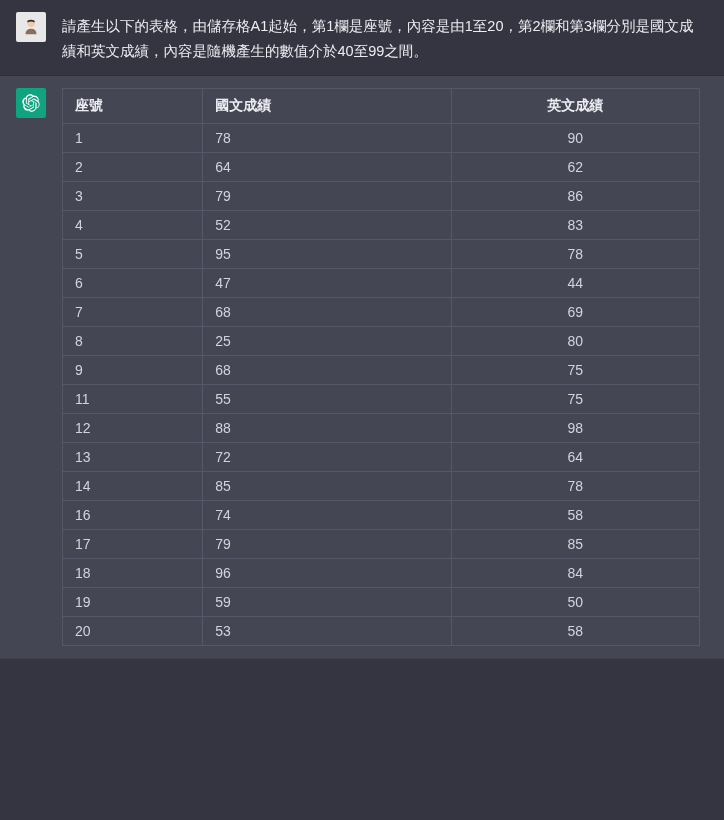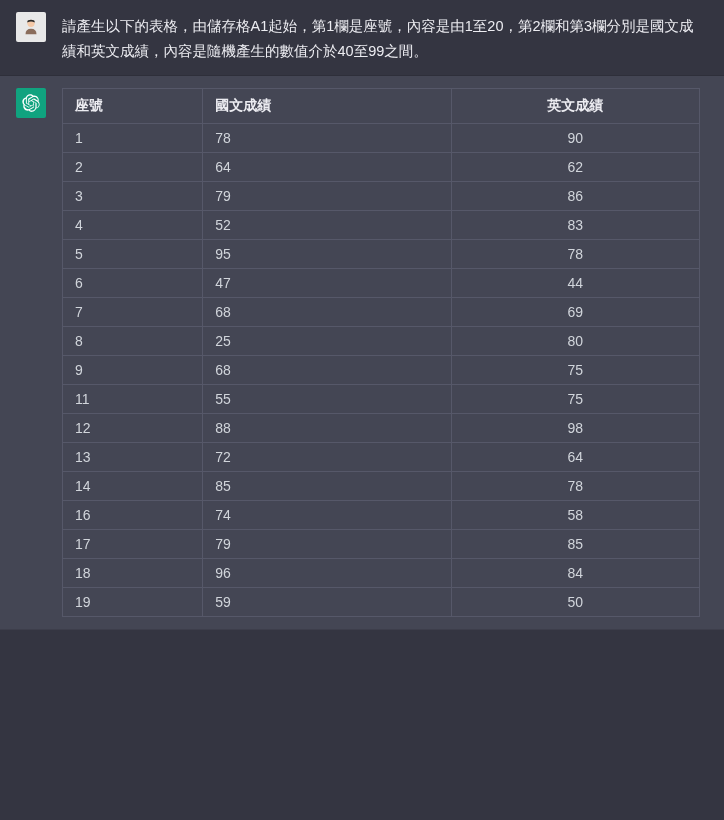--- a/index.html
+++ b/index.html
@@ -197,16 +197,21 @@
           <tr>
             <td>18</td>
             <td>96</td>
             <td>84</td>
           </tr>
           <tr>
             <td>19</td>
             <td>59</td>
             <td>50</td>
           </tr>
+          <tr>
+            <td>20</td>
+            <td>53</td>
+            <td>58</td>
+          </tr>
         </tbody>
     </table>
   </div>
 </div>
 
 </body></html>

